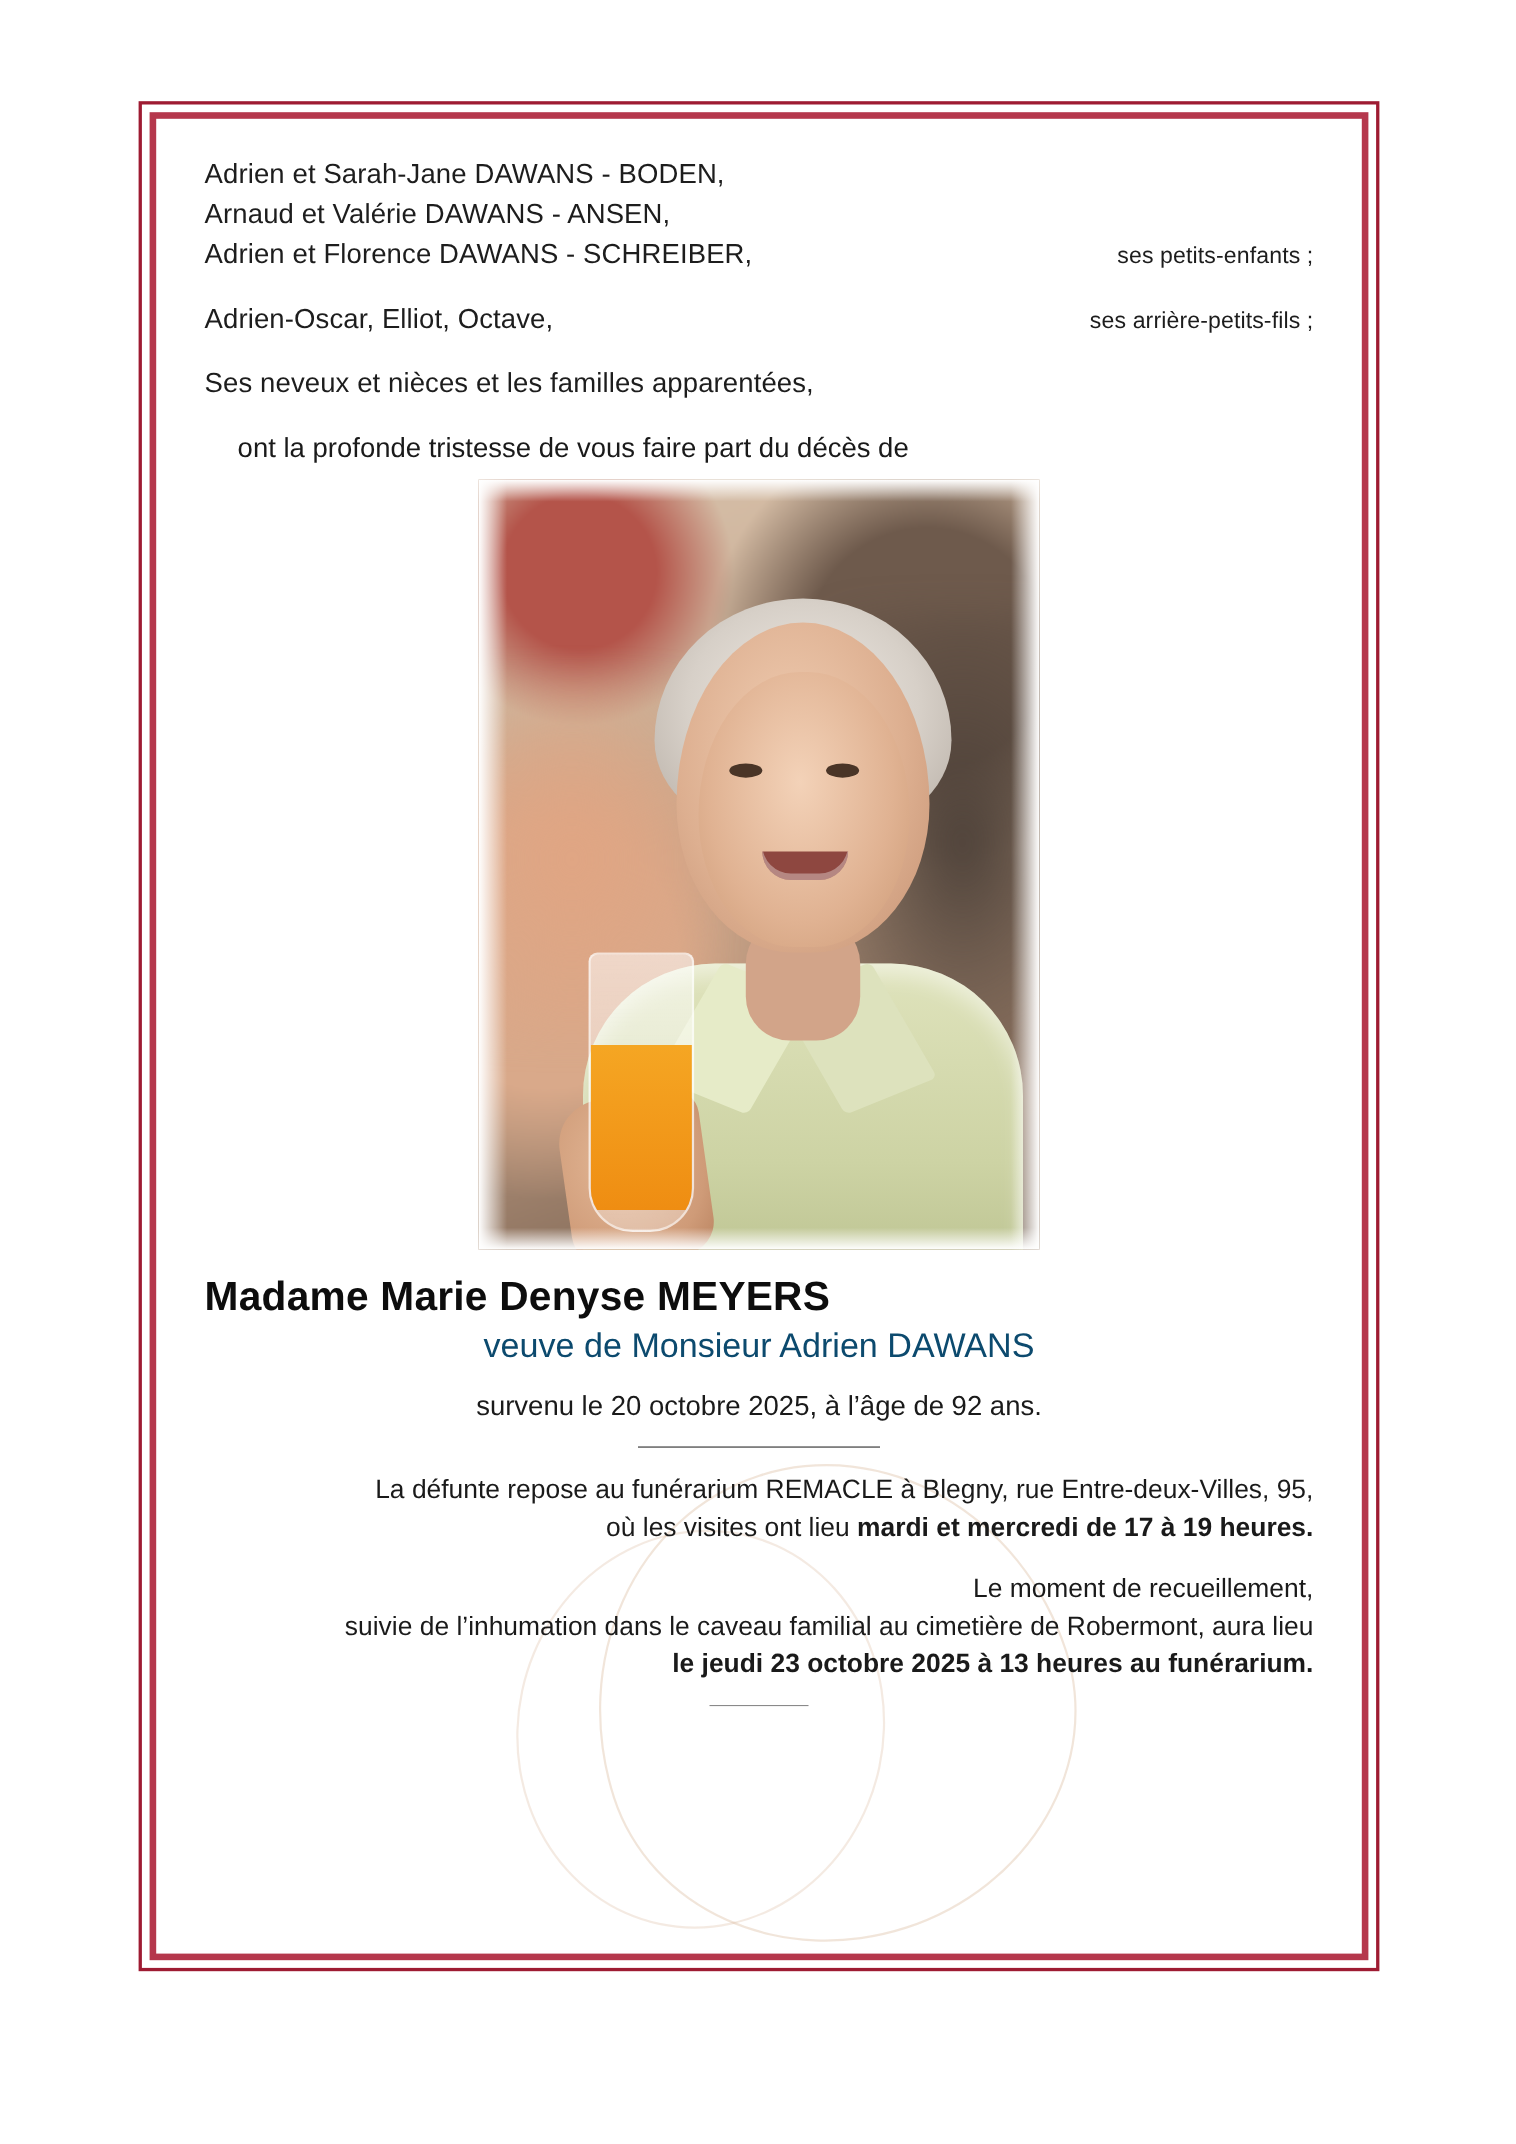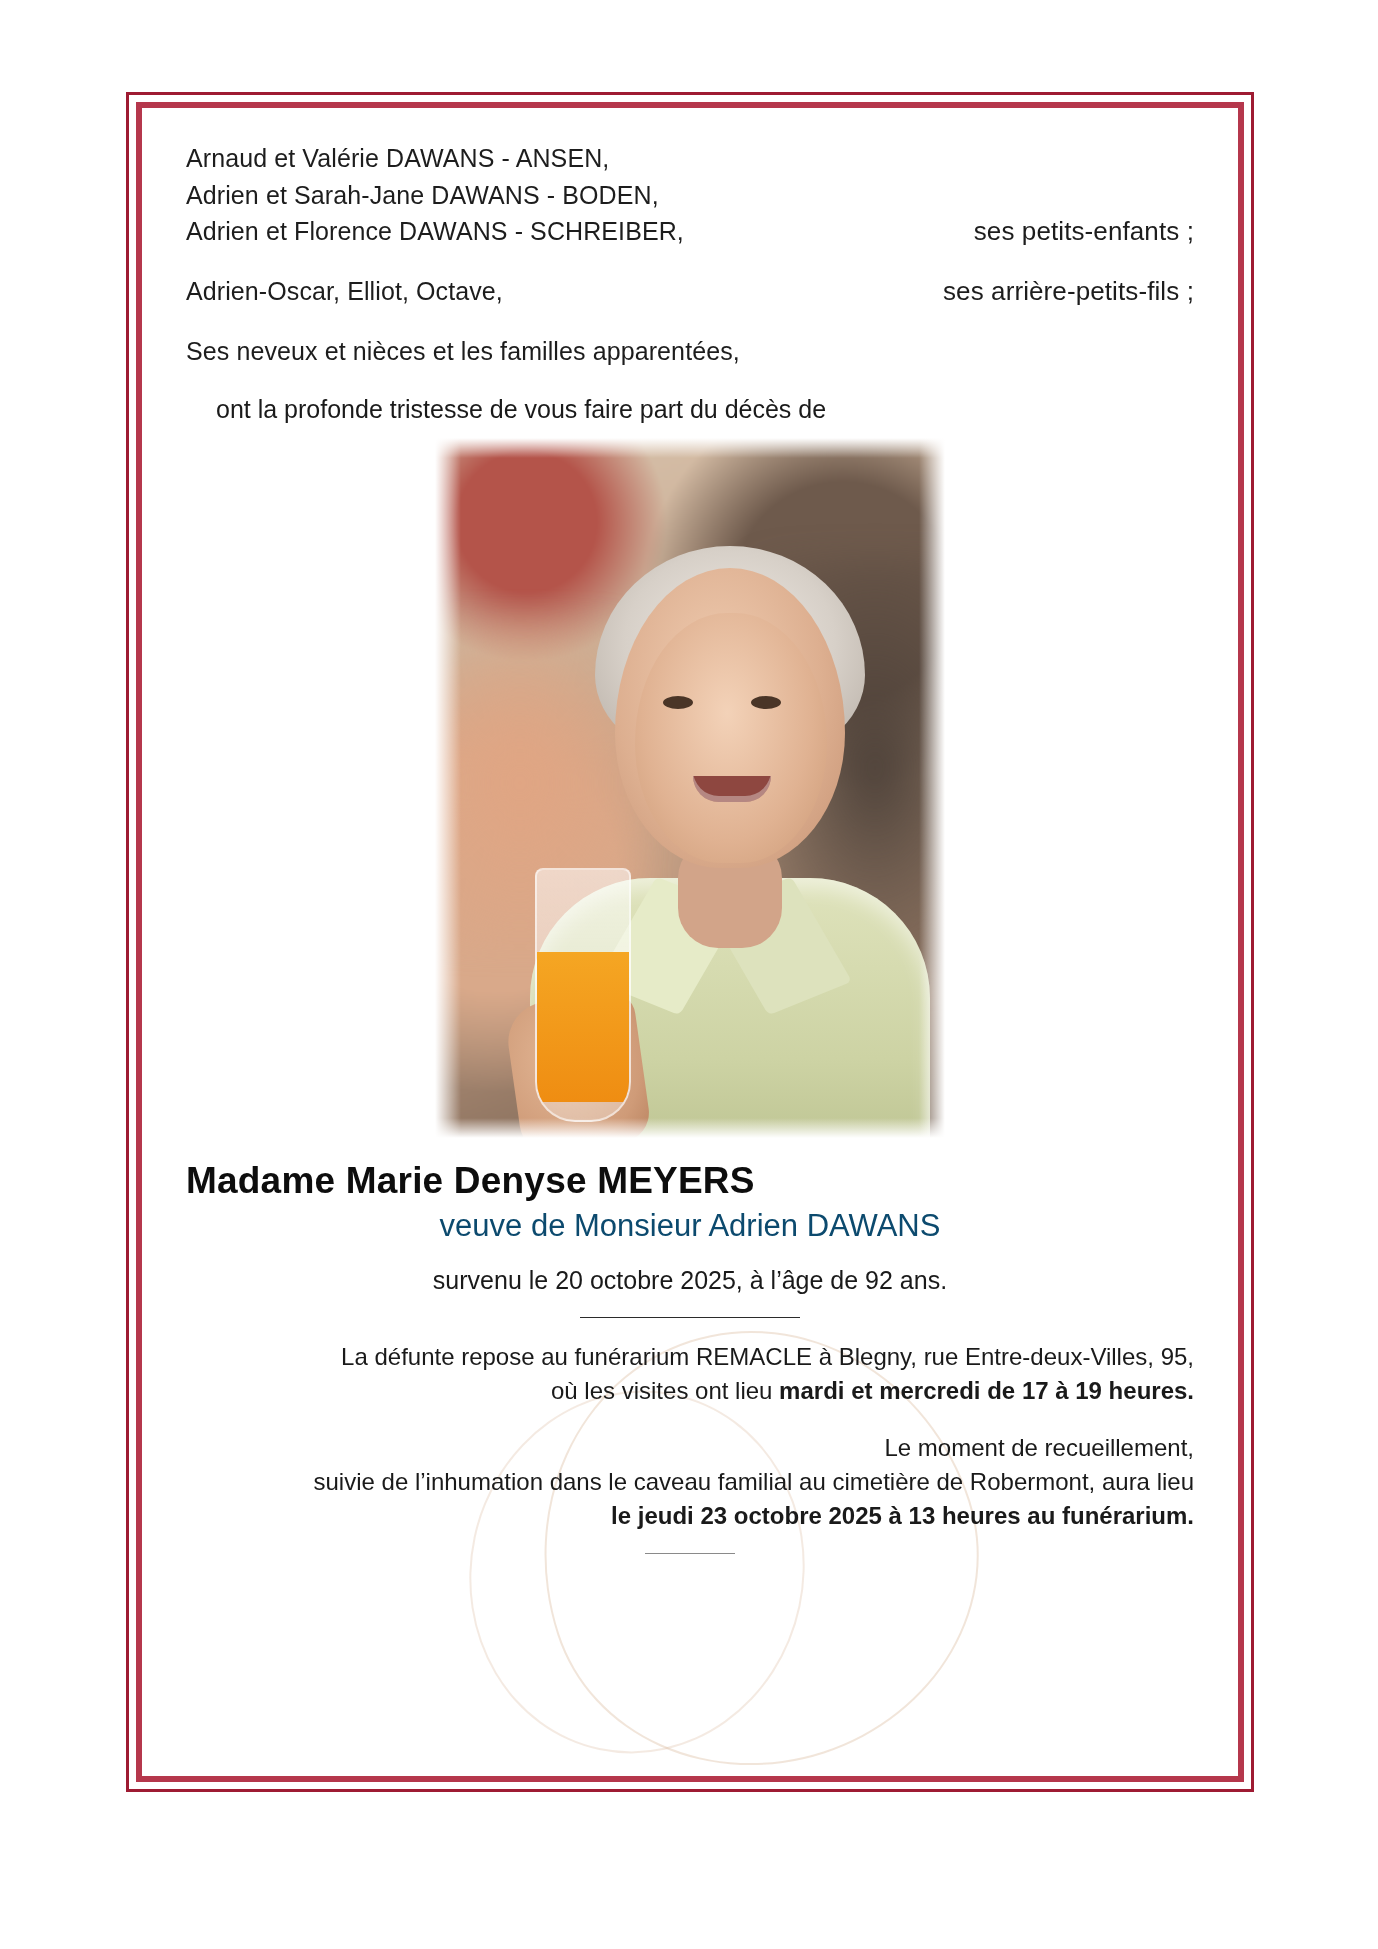--- a/index.html
+++ b/index.html
@@ -89,21 +89,21 @@
   }
   .family-row {
     display: flex;
     justify-content: space-between;
     align-items: baseline;
   }
   .family-names {
     white-space: nowrap;
   }
   .relation {
-    font-size: 26px;
+    font-size: 21px;
     white-space: nowrap;
     padding-left: 20px;
   }
   .gap-sm { height: 22px; }
 
   .intro {
     font-size: 25px;
     margin-top: 26px;
     padding-left: 30px;
   }
@@ -308,25 +308,25 @@
   <div class="border-outer"></div>
   <div class="border-inner"></div>
 
   <div class="watermark"></div>
   <div class="watermark2"></div>
 
   <div class="content">
 
     <div class="family-block">
       <div class="family-row">
+        <span class="family-names">Adrien et Sarah-Jane DAWANS - BODEN,</span>
+        <span class="relation"></span>
+      </div>
+      <div class="family-row">
         <span class="family-names">Arnaud et Valérie DAWANS - ANSEN,</span>
-        <span class="relation"></span>
-      </div>
-      <div class="family-row">
-        <span class="family-names">Adrien et Sarah-Jane DAWANS - BODEN,</span>
         <span class="relation"></span>
       </div>
       <div class="family-row">
         <span class="family-names">Adrien et Florence DAWANS - SCHREIBER,</span>
         <span class="relation">ses petits-enfants ;</span>
       </div>
 
       <div class="gap-sm"></div>
 
       <div class="family-row">

